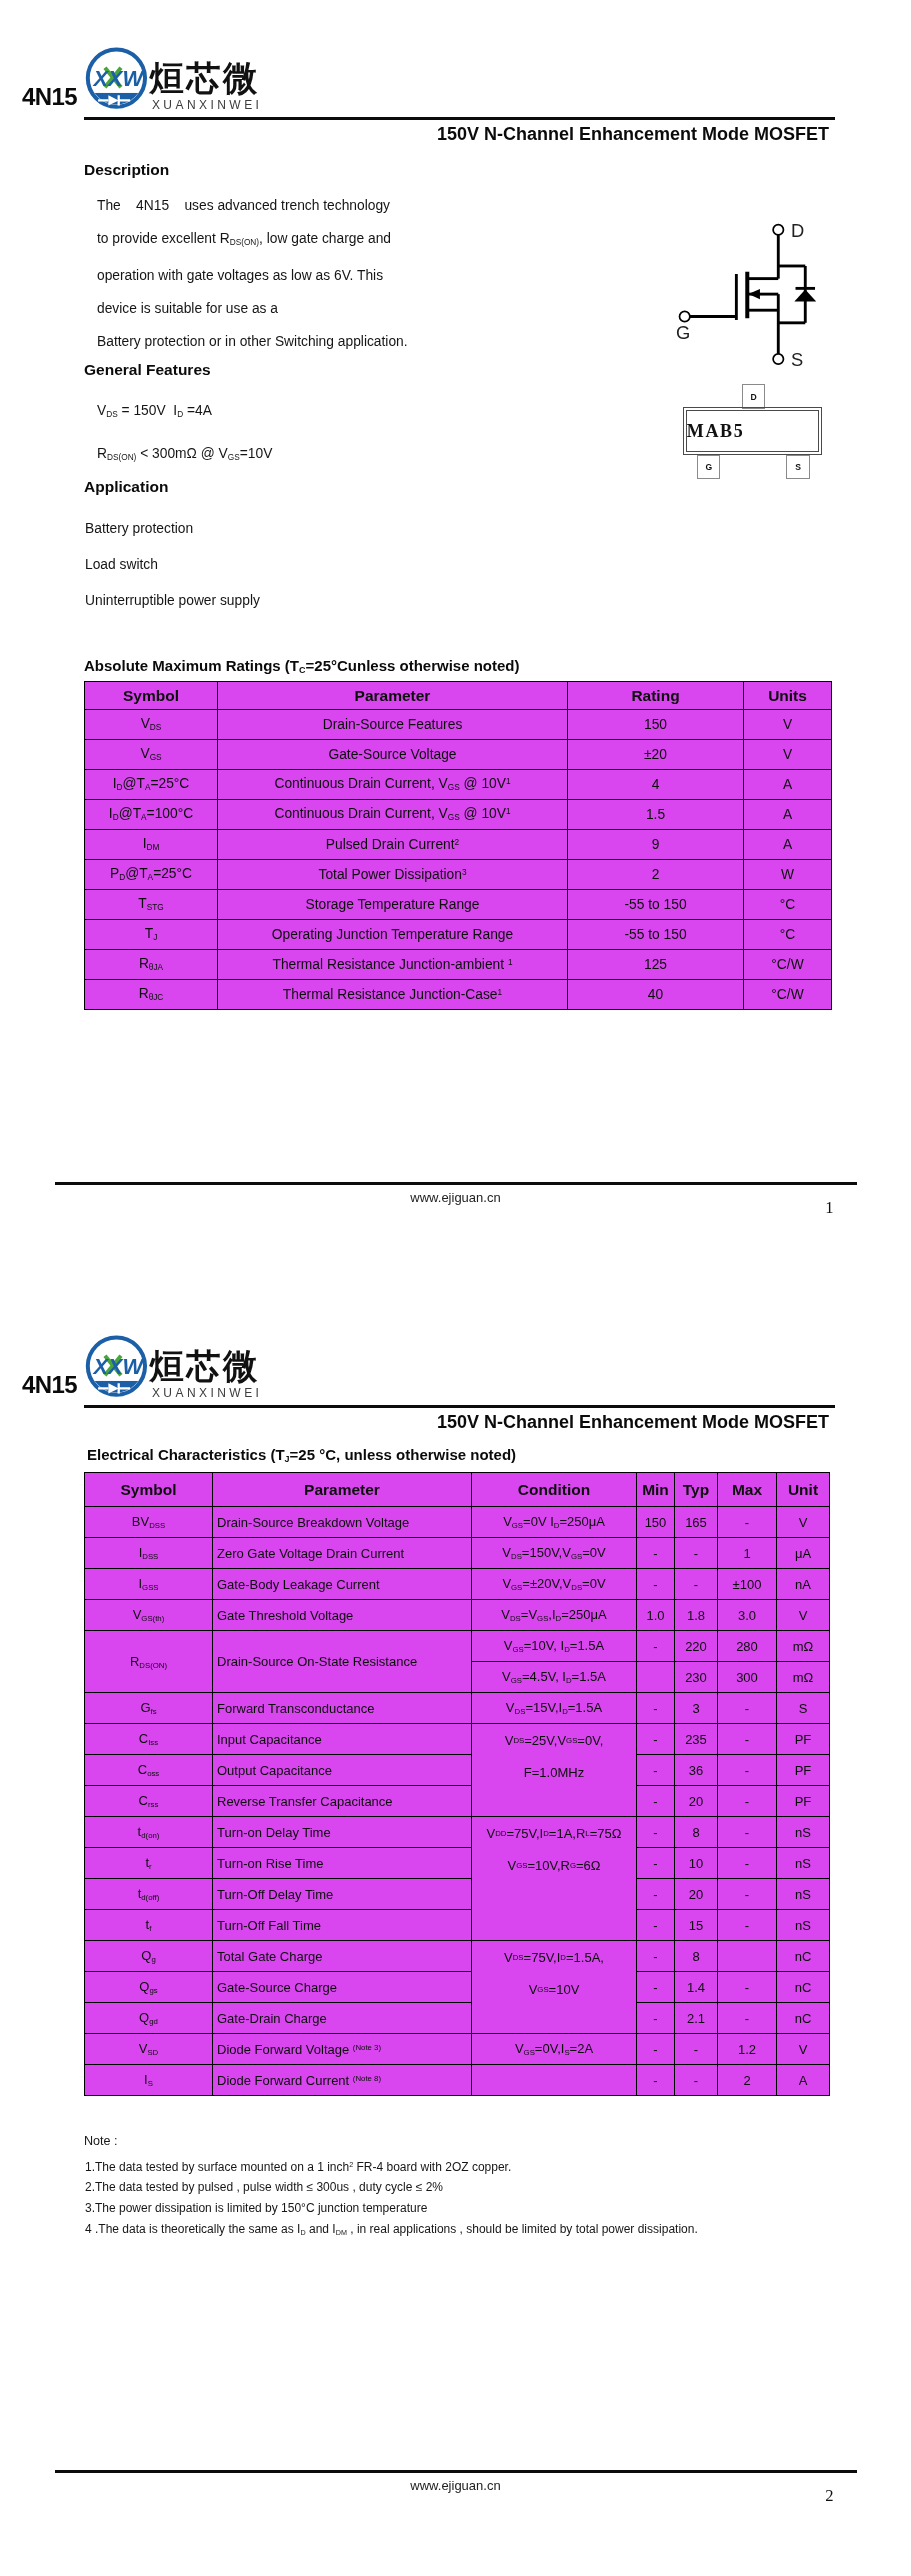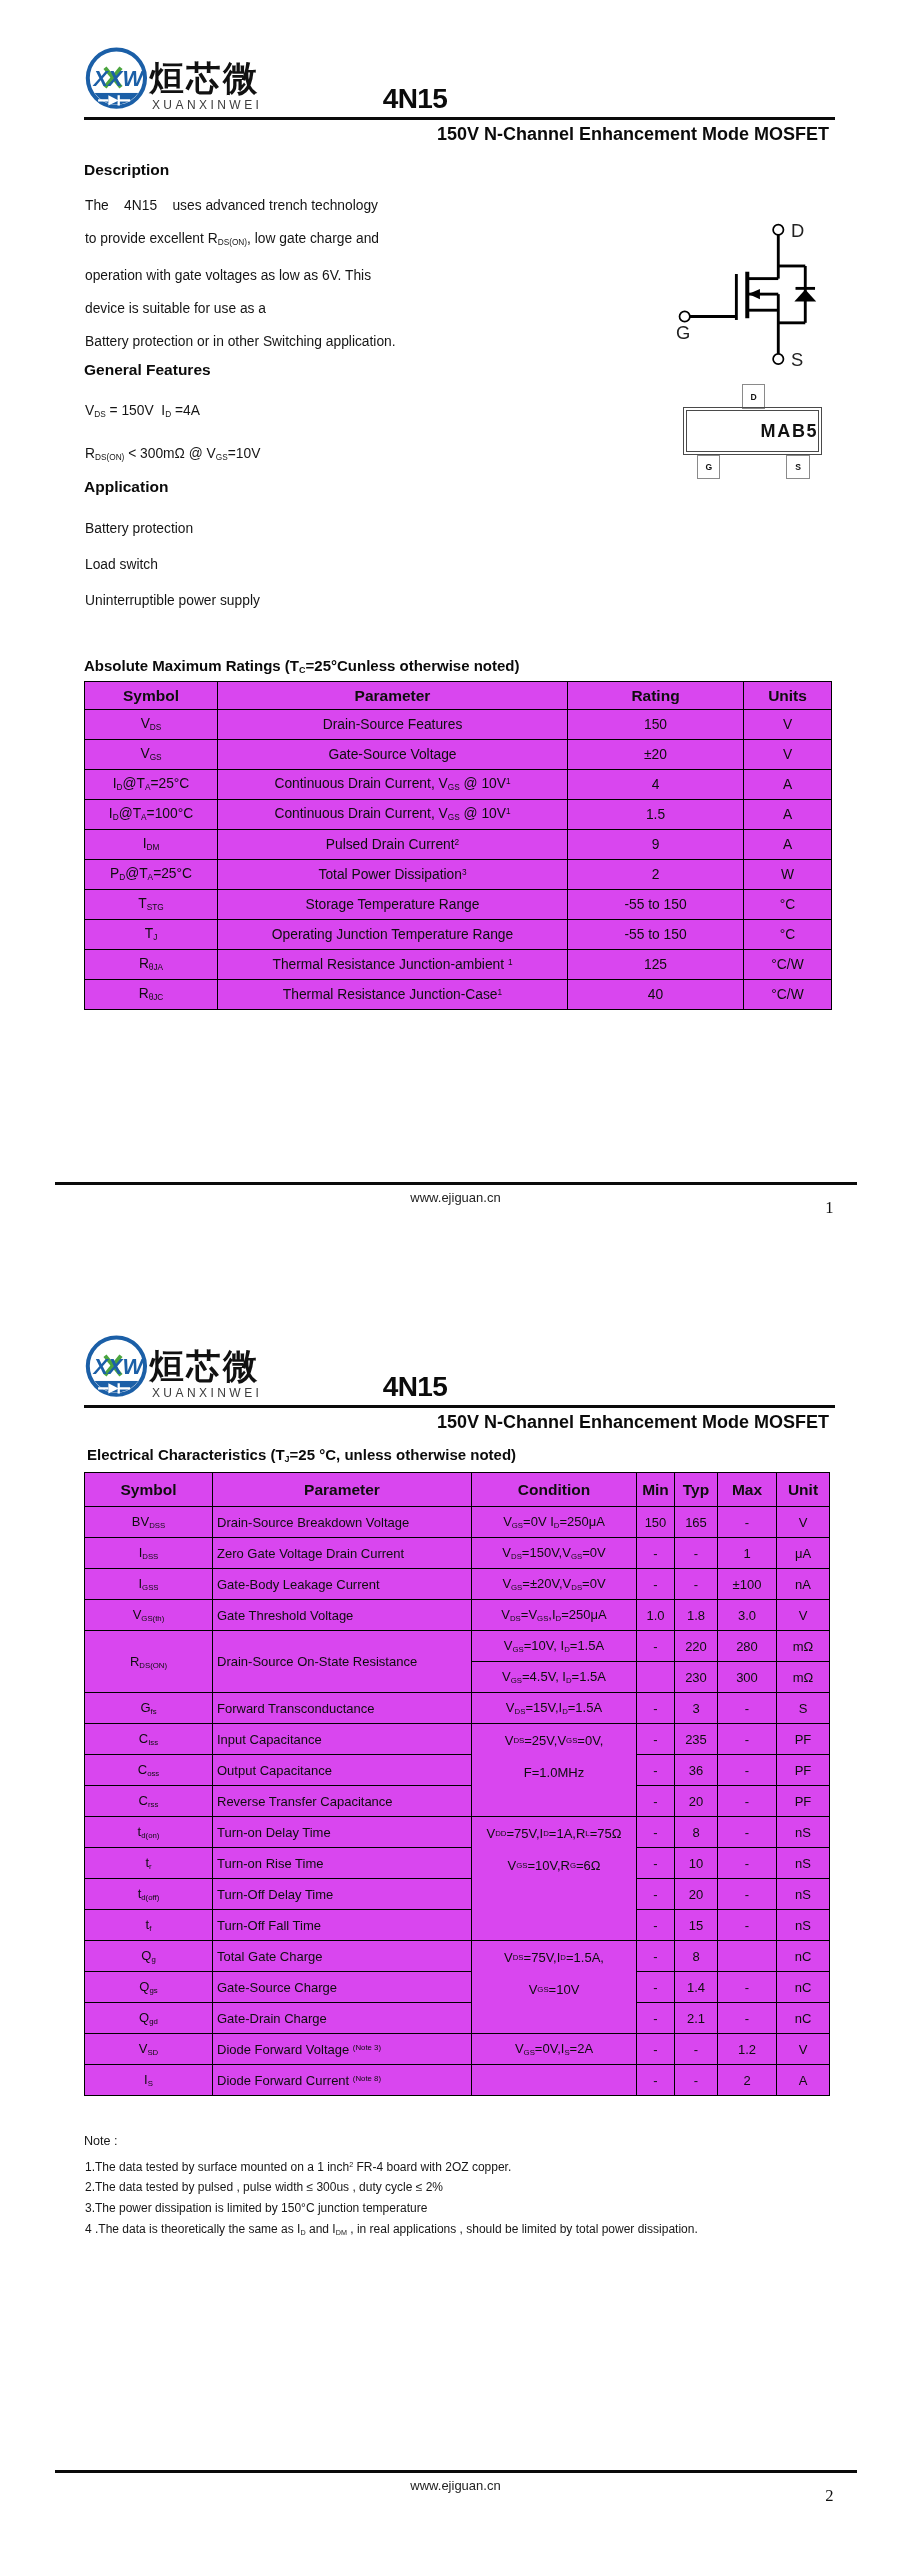--- a/index.html
+++ b/index.html
@@ -1,24 +1,24 @@
 <!DOCTYPE html>
 <html style="font-size:9.2px"><head>
 <meta charset="utf-8">
 <style>
   html,body{margin:0;padding:0;background:#fff;}
   .sheet{position:relative;width:911px;height:2576px;background:#ffffff;
          font-family:"Liberation Sans","DejaVu Sans",sans-serif;color:#111;}
   .page{position:absolute;left:0;width:911px;height:1288px;overflow:hidden;background:#fff;}
   .abs{position:absolute;}
-  .pre{white-space:pre;}
+  .pre{white-space:pre;margin-left:12px;}
   sub{font-size:60%;vertical-align:-0.25em;}
   sup{font-size:60%;vertical-align:0.5em;}
-  .part-number{left:0;top:83px;width:830px;text-align:center;
-               font-size:28px;font-weight:bold;letter-spacing:-0.6px;color:#0b0b0b;}
+  .part-number{left:0;top:83px;width:830px;text-align:left;
+               font-size:24px;font-weight:bold;letter-spacing:-0.6px;color:#0b0b0b;padding-left:22px;}
   .header-rule{left:84px;top:117px;width:751px;height:2.9px;background:#0b0b0b;}
   .doc-subtitle{left:0;top:124px;width:829px;text-align:right;
                 font-size:18px;font-weight:bold;color:#0b0b0b;}
   .sec-heading{font-size:15.5px;font-weight:bold;color:#0b0b0b;}
   .body-text{font-size:13.8px;color:#151515;}
   .tbl-heading{font-size:15px;font-weight:bold;color:#0b0b0b;}
   table{border-collapse:collapse;table-layout:fixed;position:absolute;background:#d946ef;}
   table{border:1.7px solid #000;}
   th,td{border:1.1px solid #000;text-align:center;padding:0 2.3px;overflow:hidden;
         font-size:13.8px;color:#0e0e0e;}
@@ -113,21 +113,21 @@
       <text x="228" y="34" font-size="32" fill="#222">D</text>
       <text x="28" y="212" font-size="32" fill="#222">G</text>
       <text x="228" y="259" font-size="32" fill="#222">S</text>
     </svg>
 
     <div class="abs" style="left:683px;top:383px;width:140px;height:98px;">
       <div class="abs" style="left:59px;top:1.1px;width:21px;height:23px;border:1.1px solid #8a8a8a;
                   display:flex;align-items:center;justify-content:center;font-size:8.6px;font-weight:bold;">D</div>
       <div class="abs" style="left:0;top:24px;width:137px;height:46px;border:1.1px solid #4a4a4a;">
         <div style="position:absolute;left:1.7px;top:1.7px;right:1.7px;bottom:1.7px;border:0.6px solid #4a4a4a;
-                    display:flex;align-items:center;justify-content:flex-end;">
+                    display:flex;align-items:center;justify-content:flex-start;font-family:Liberation Serif, serif;">
           <span style="font-size:18px;font-weight:bold;letter-spacing:1.7px;">MAB5</span>
         </div>
       </div>
       <div class="abs" style="left:14.3px;top:72px;width:21px;height:22px;border:1.1px solid #8a8a8a;
                   display:flex;align-items:center;justify-content:center;font-size:8.6px;font-weight:bold;">G</div>
       <div class="abs" style="left:103px;top:72px;width:22px;height:22px;border:1.1px solid #8a8a8a;
                   display:flex;align-items:center;justify-content:center;font-size:8.6px;font-weight:bold;">S</div>
     </div>
 
     <div class="abs tbl-heading" style="left:84px;top:657px;">Absolute Maximum Ratings (T<sub>C</sub>=25°Cunless otherwise noted)</div>

